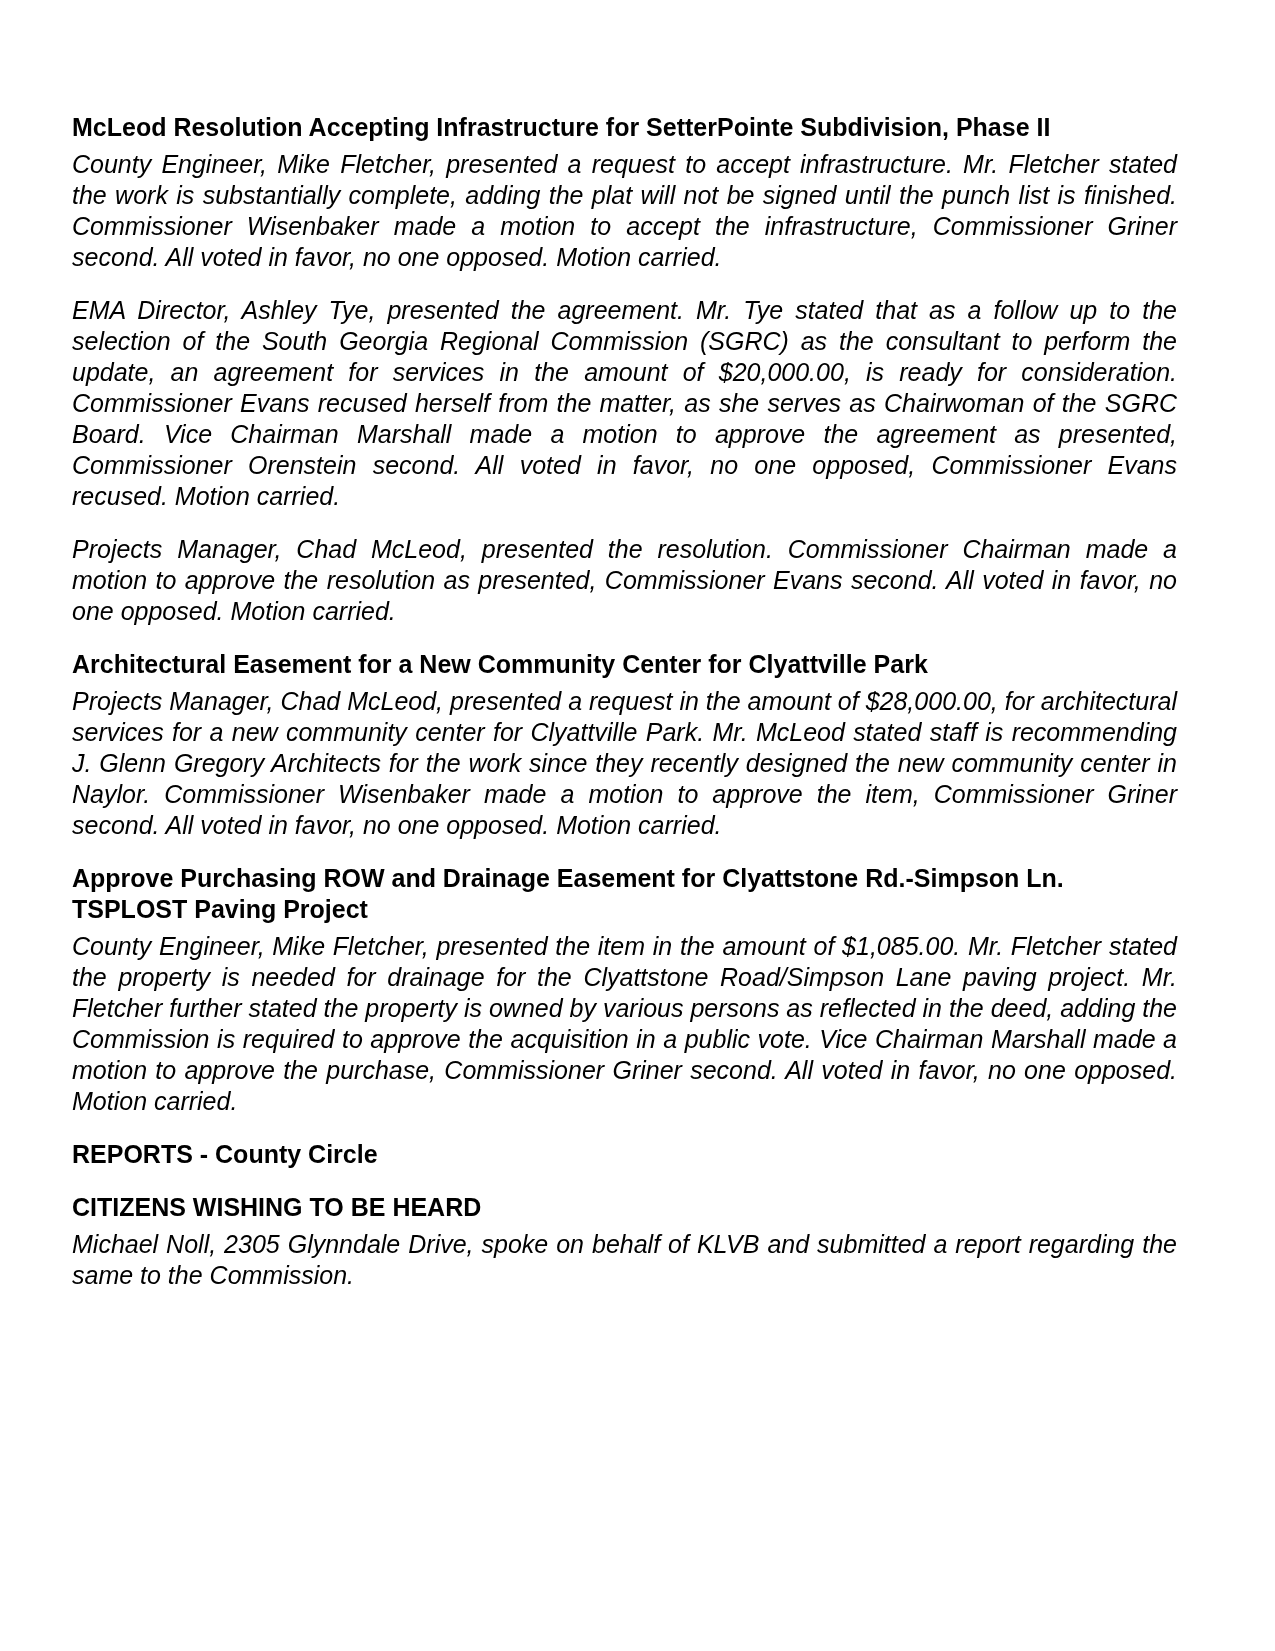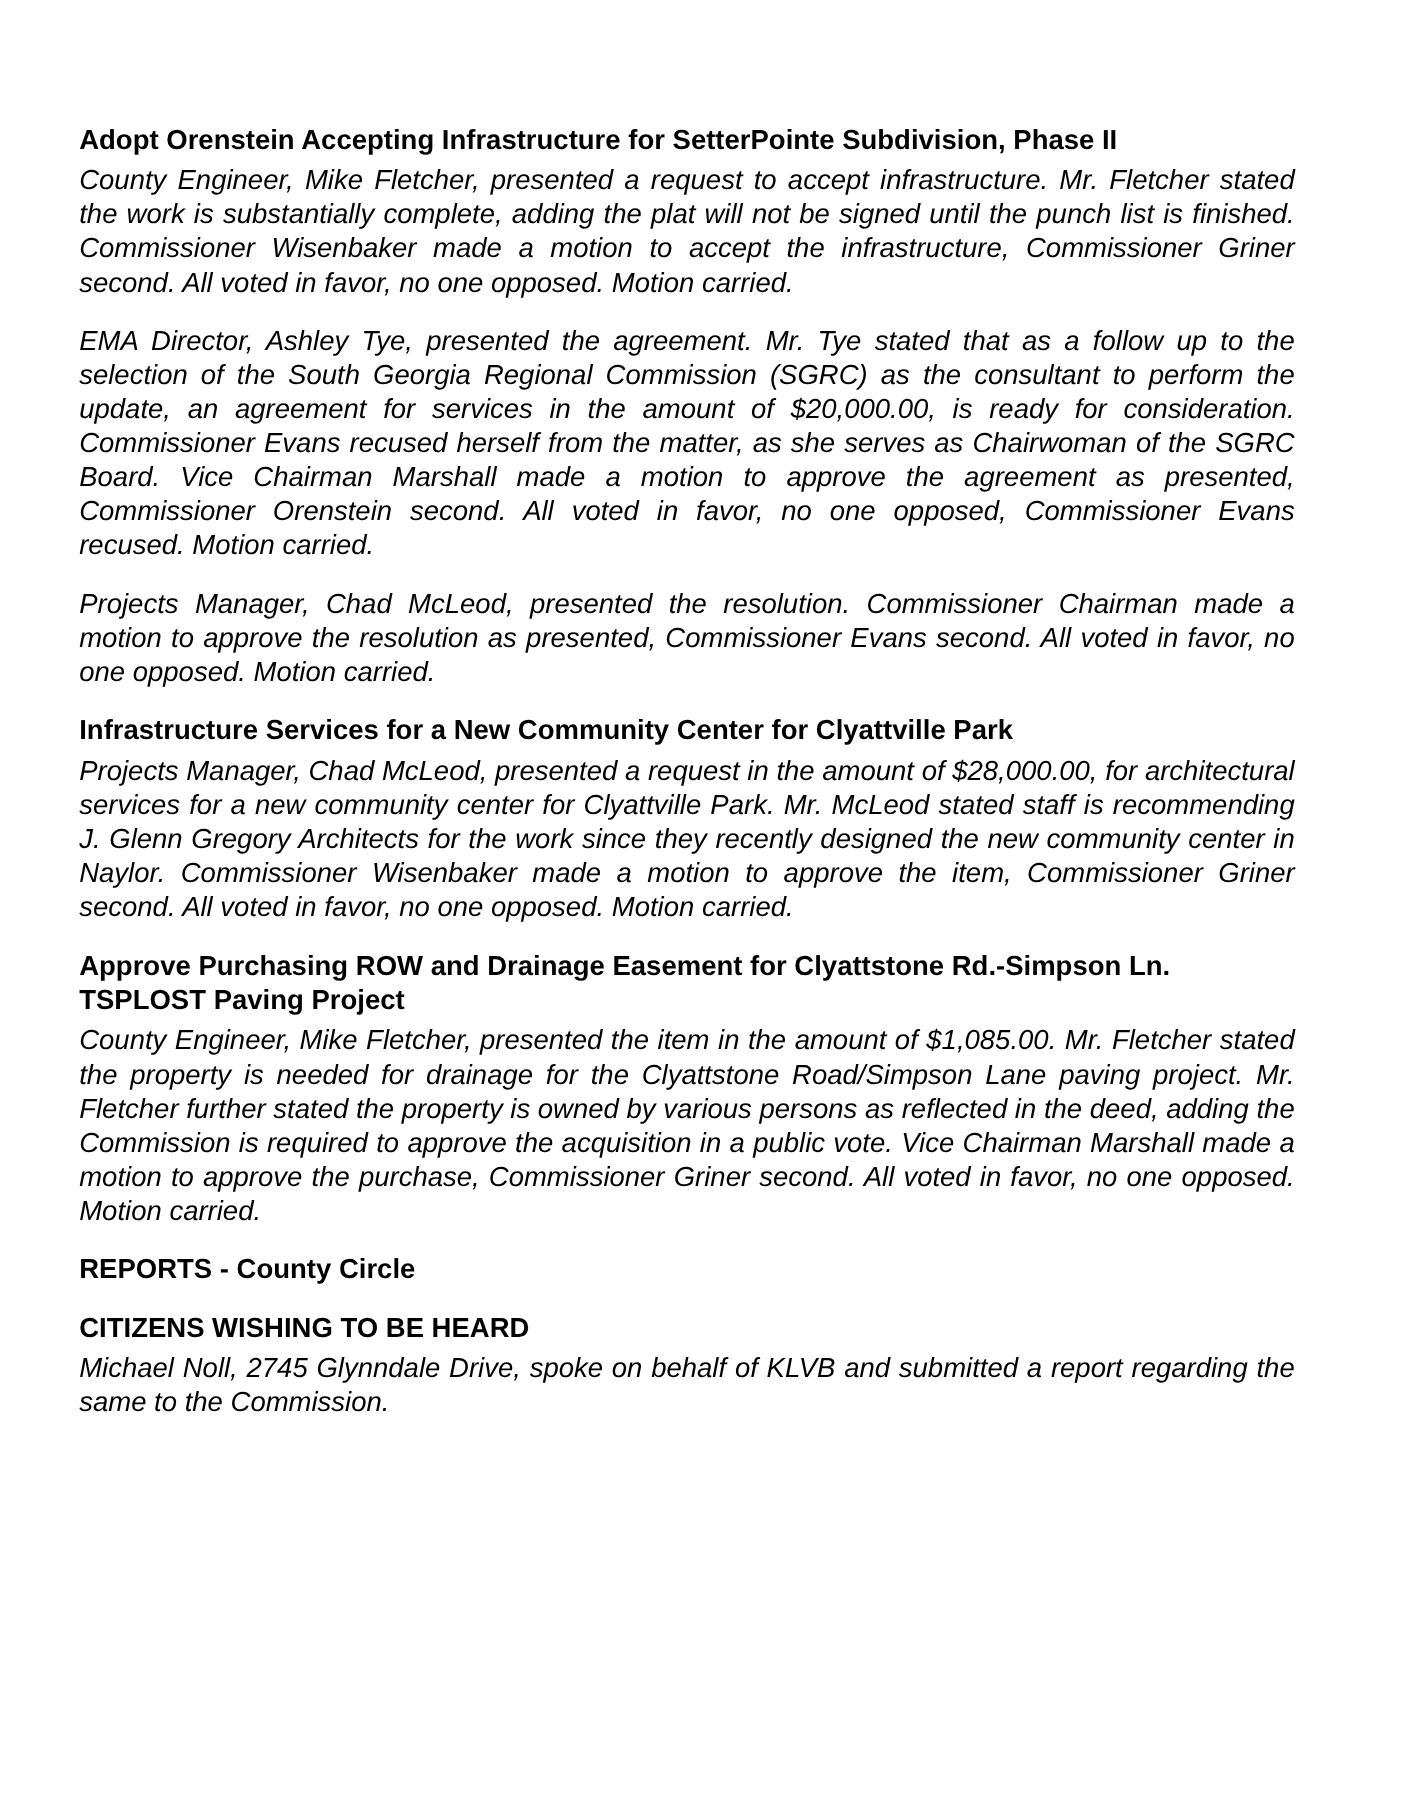--- a/index.html
+++ b/index.html
@@ -45,44 +45,44 @@
   .section-paragraph + .section-paragraph {
     margin-top: 32px;
   }
 </style>
 </head>
 <body>
 
 <main class="page">
 
   <section class="doc-section">
-    <h2 class="section-heading">Adopt Orenstein Accepting Infrastructure for SetterPointe Subdivision, Phase II</h2>
+    <h2 class="section-heading">McLeod Resolution Accepting Infrastructure for SetterPointe Subdivision, Phase II</h2>
     <p class="section-paragraph">County Engineer, Mike Fletcher, presented a request to accept infrastructure.  Mr. Fletcher stated the work is substantially complete, adding the plat will not be signed until the punch list is finished.  Commissioner Wisenbaker made a motion to accept the infrastructure, Commissioner Griner second.  All voted in favor, no one opposed.  Motion carried.</p>
   </section>
 
   <section class="doc-section">
     <p class="section-paragraph">EMA Director, Ashley Tye, presented the agreement.  Mr. Tye stated that as a follow up to the selection of the South Georgia Regional Commission (SGRC) as the consultant to perform the update, an agreement for services in the amount of $20,000.00, is ready for consideration.  Commissioner Evans recused herself from the matter, as she serves as Chairwoman of the SGRC Board.  Vice Chairman Marshall made a motion to approve the agreement as presented, Commissioner Orenstein second.  All voted in favor, no one opposed, Commissioner Evans recused.  Motion carried.</p>
   </section>
 
   <section class="doc-section">
     <p class="section-paragraph">Projects Manager, Chad McLeod, presented the resolution.  Commissioner Chairman made a motion to approve the resolution as presented, Commissioner Evans second.  All voted in favor, no one opposed.  Motion carried.</p>
   </section>
 
   <section class="doc-section">
-    <h2 class="section-heading">Infrastructure Services for a New Community Center for Clyattville Park</h2>
+    <h2 class="section-heading">Architectural Easement for a New Community Center for Clyattville Park</h2>
     <p class="section-paragraph">Projects Manager, Chad McLeod, presented a request in the amount of $28,000.00, for architectural services for a new community center for Clyattville Park.  Mr. McLeod stated staff is recommending J. Glenn Gregory Architects for the work since they recently designed the new community center in Naylor.  Commissioner Wisenbaker made a motion to approve the item, Commissioner Griner second.  All voted in favor, no one opposed.  Motion carried.</p>
   </section>
 
   <section class="doc-section">
     <h2 class="section-heading">Approve Purchasing ROW and Drainage Easement for Clyattstone Rd.-Simpson Ln. TSPLOST Paving Project</h2>
     <p class="section-paragraph">County Engineer, Mike Fletcher, presented the item in the amount of $1,085.00.  Mr. Fletcher stated the property is needed for drainage for the Clyattstone Road/Simpson Lane paving project.  Mr. Fletcher further stated the property is owned by various persons as reflected in the deed, adding the Commission is required to approve the acquisition in a public vote.  Vice Chairman Marshall made a motion to approve the purchase, Commissioner Griner second.  All voted in favor, no one opposed.  Motion carried.</p>
   </section>
 
   <section class="doc-section">
     <h2 class="section-heading">REPORTS - County Circle</h2>
   </section>
 
   <section class="doc-section">
     <h2 class="section-heading">CITIZENS WISHING TO BE HEARD</h2>
-    <p class="section-paragraph">Michael Noll, 2745 Glynndale Drive, spoke on behalf of KLVB and submitted a report regarding the same to the Commission.</p>
+    <p class="section-paragraph">Michael Noll, 2305 Glynndale Drive, spoke on behalf of KLVB and submitted a report regarding the same to the Commission.</p>
   </section>
 
 </main>
 
 </body></html>

